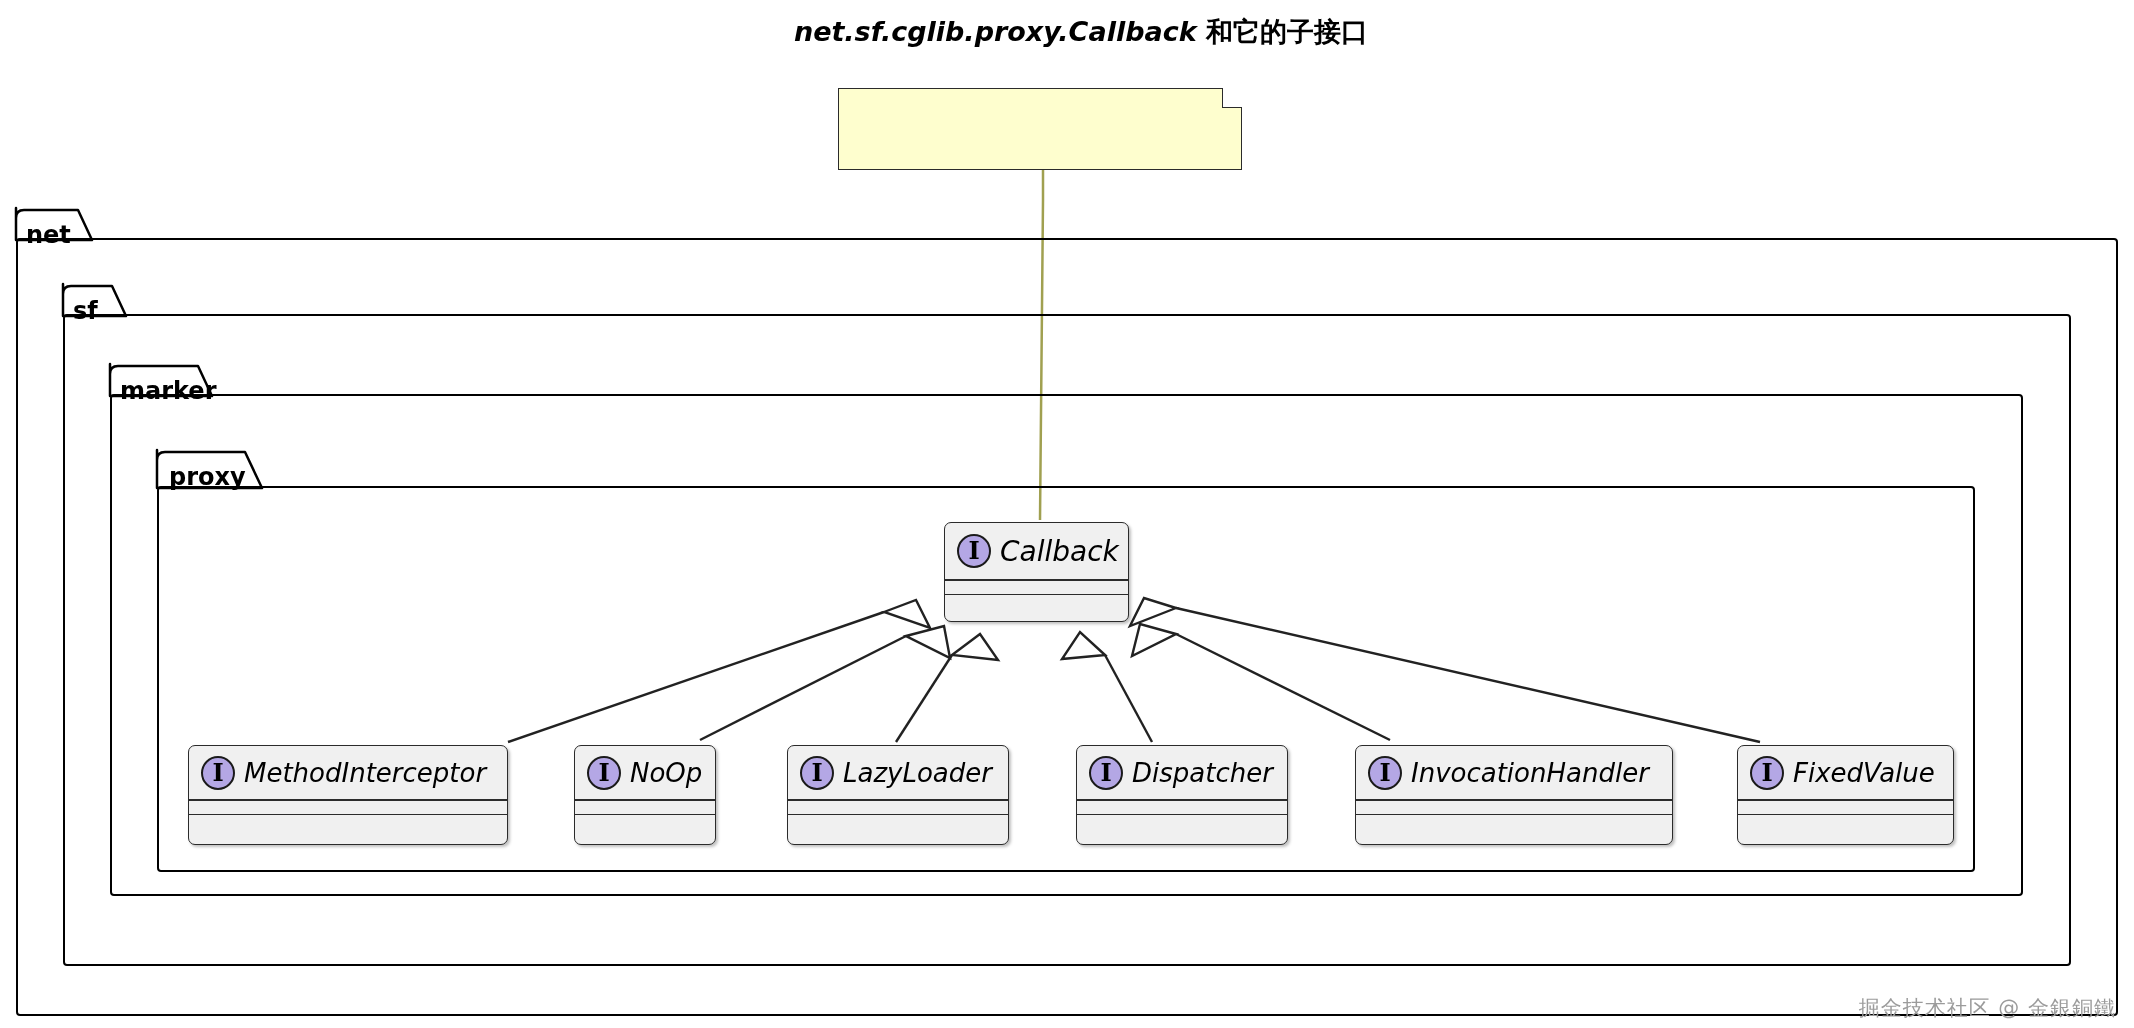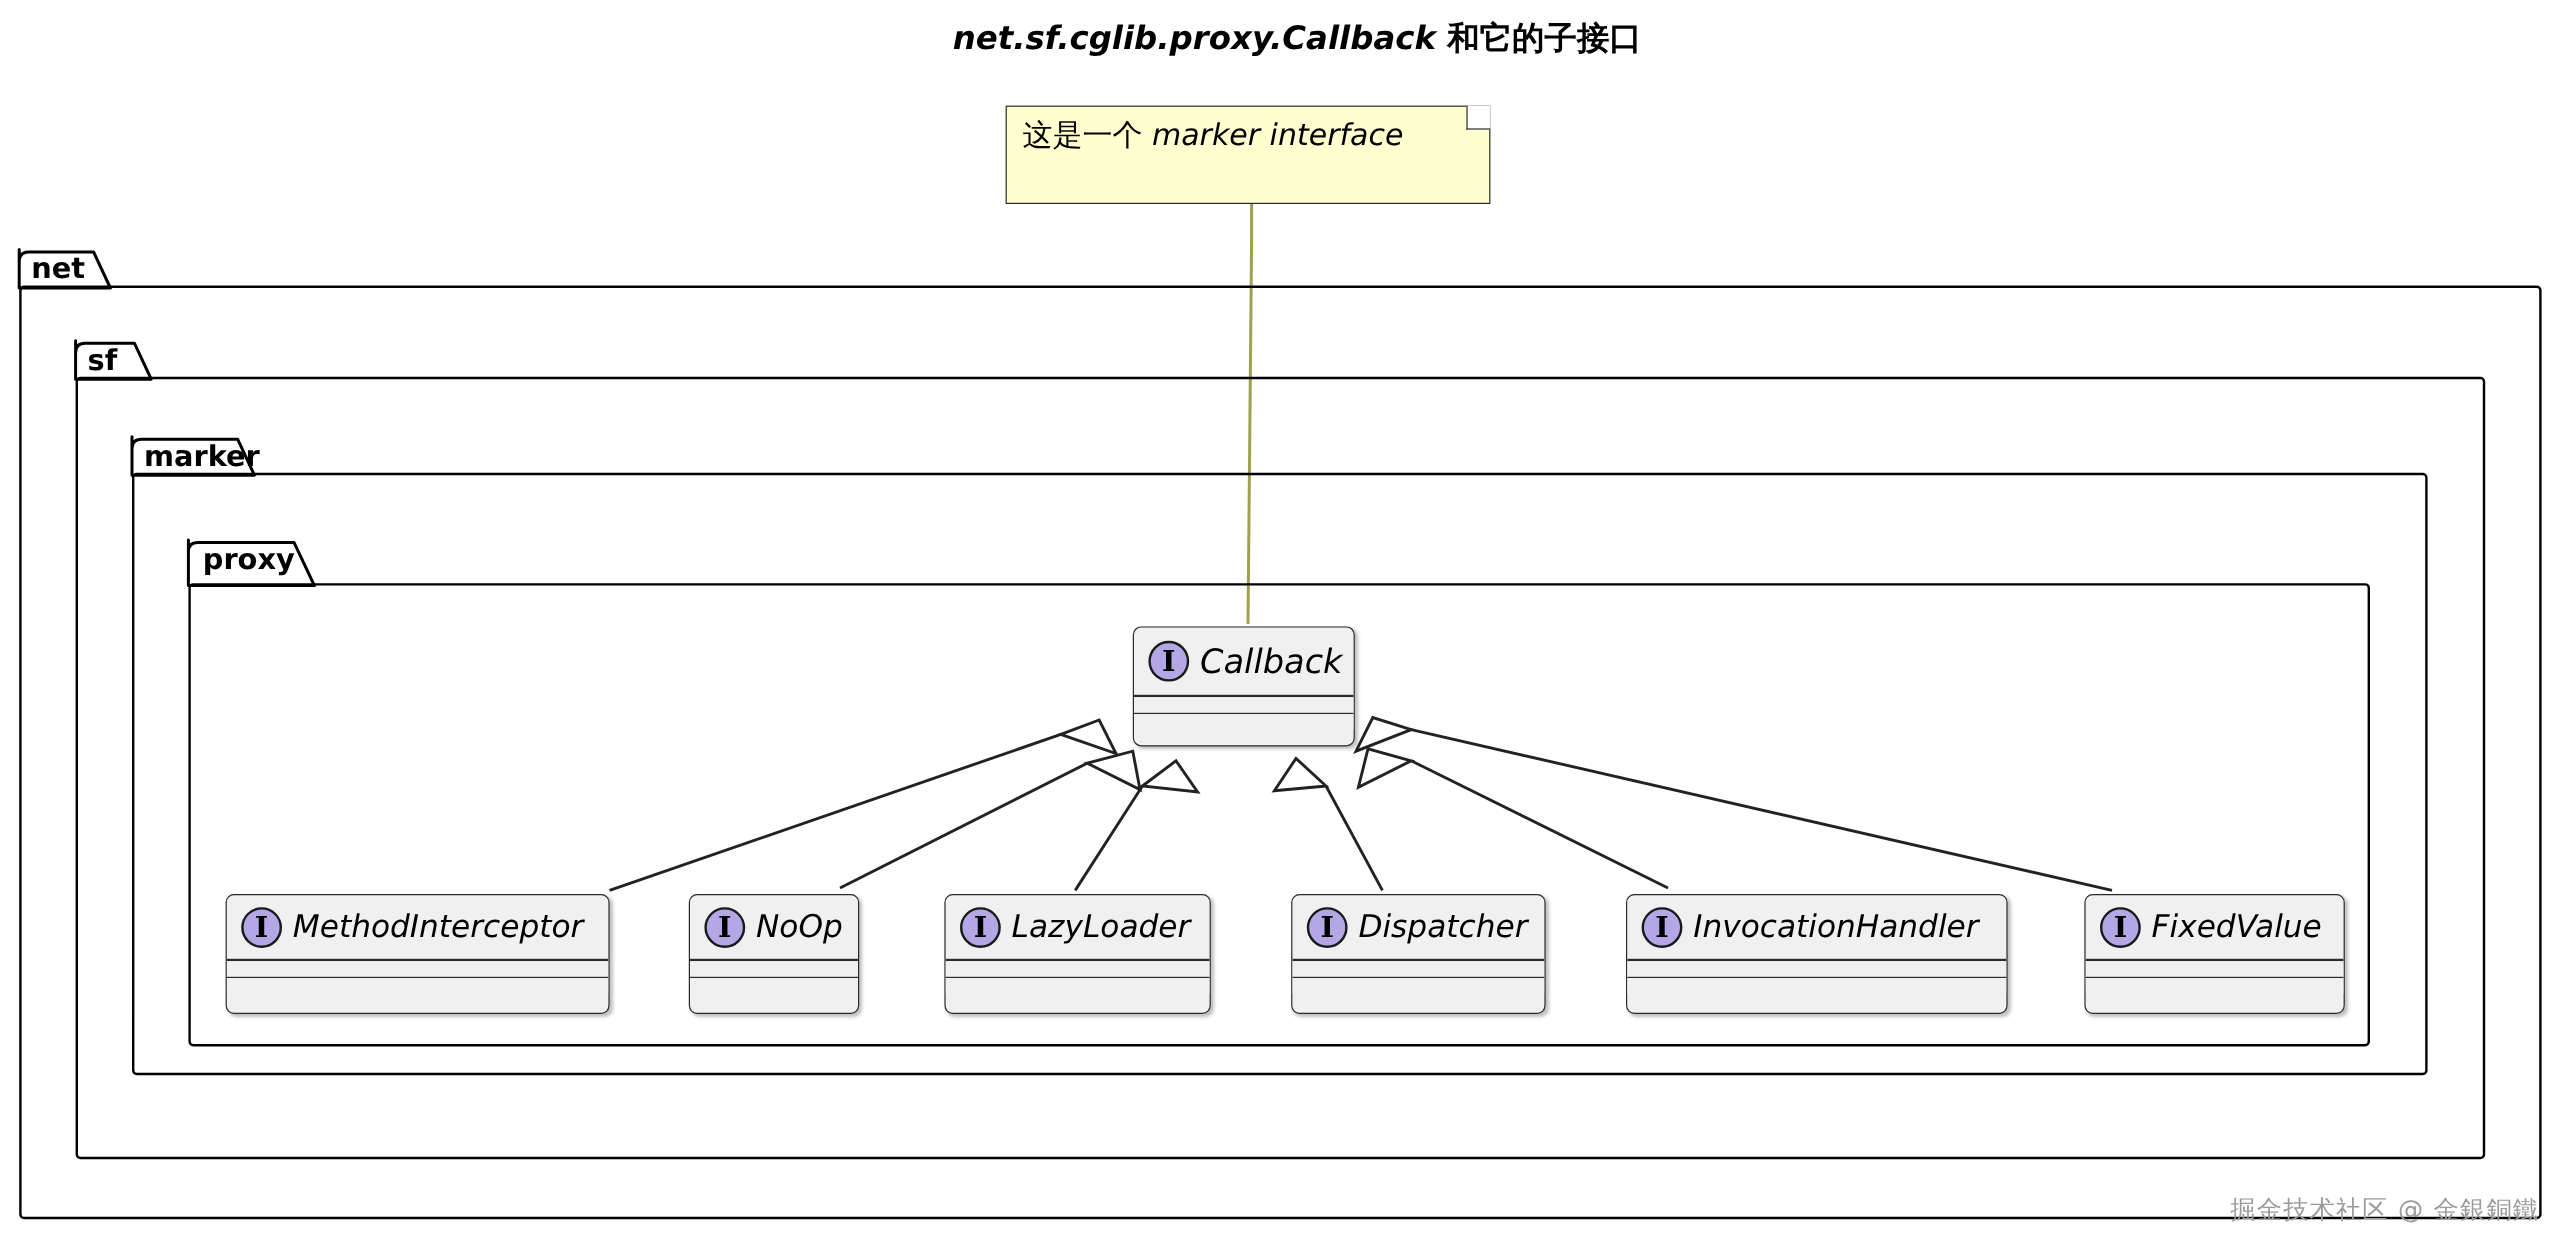--- a/index.html
+++ b/index.html
@@ -85,20 +85,21 @@
     border: 2.5px solid #000000;
     border-radius: 4px;
     background: transparent;
   }
   .pkg-tab-label {
     position: absolute;
     font-size: 24px;
     font-weight: bold;
     color: #000000;
     white-space: nowrap;
+    margin-top: 11px;
   }
 
   
   .uml-class {
     position: absolute;
     box-sizing: border-box;
     background: #F0F0F0;
     border: 1.5px solid #2b2b2b;
     border-radius: 7px;
     box-shadow: 2px 2px 3px rgba(0,0,0,0.25);
@@ -210,21 +211,20 @@
     </g>
   </svg>
 
   <div class="diagram-title">
     <span class="mono-ital">net.sf.cglib.proxy.Callback</span><span> 和它的子接口</span>
   </div>
 
   <div class="note-box">
     <div class="note-fold"></div>
     <div class="note-text">
-      <div><span>这是一个 </span><span class="ital">marker interface</span></div>
     </div>
   </div>
 
   <div class="pkg" style="left:16px; top:238px; width:2102px; height:778px;"></div>
   <div class="pkg-tab-label" style="left:26px; top:210px;">net</div>
 
   <div class="pkg" style="left:63px; top:314px; width:2008px; height:652px;"></div>
   <div class="pkg-tab-label" style="left:73px; top:286px;text-align:right;">sf</div>
 
   <div class="pkg" style="left:110px; top:394px; width:1913px; height:502px;"></div>

